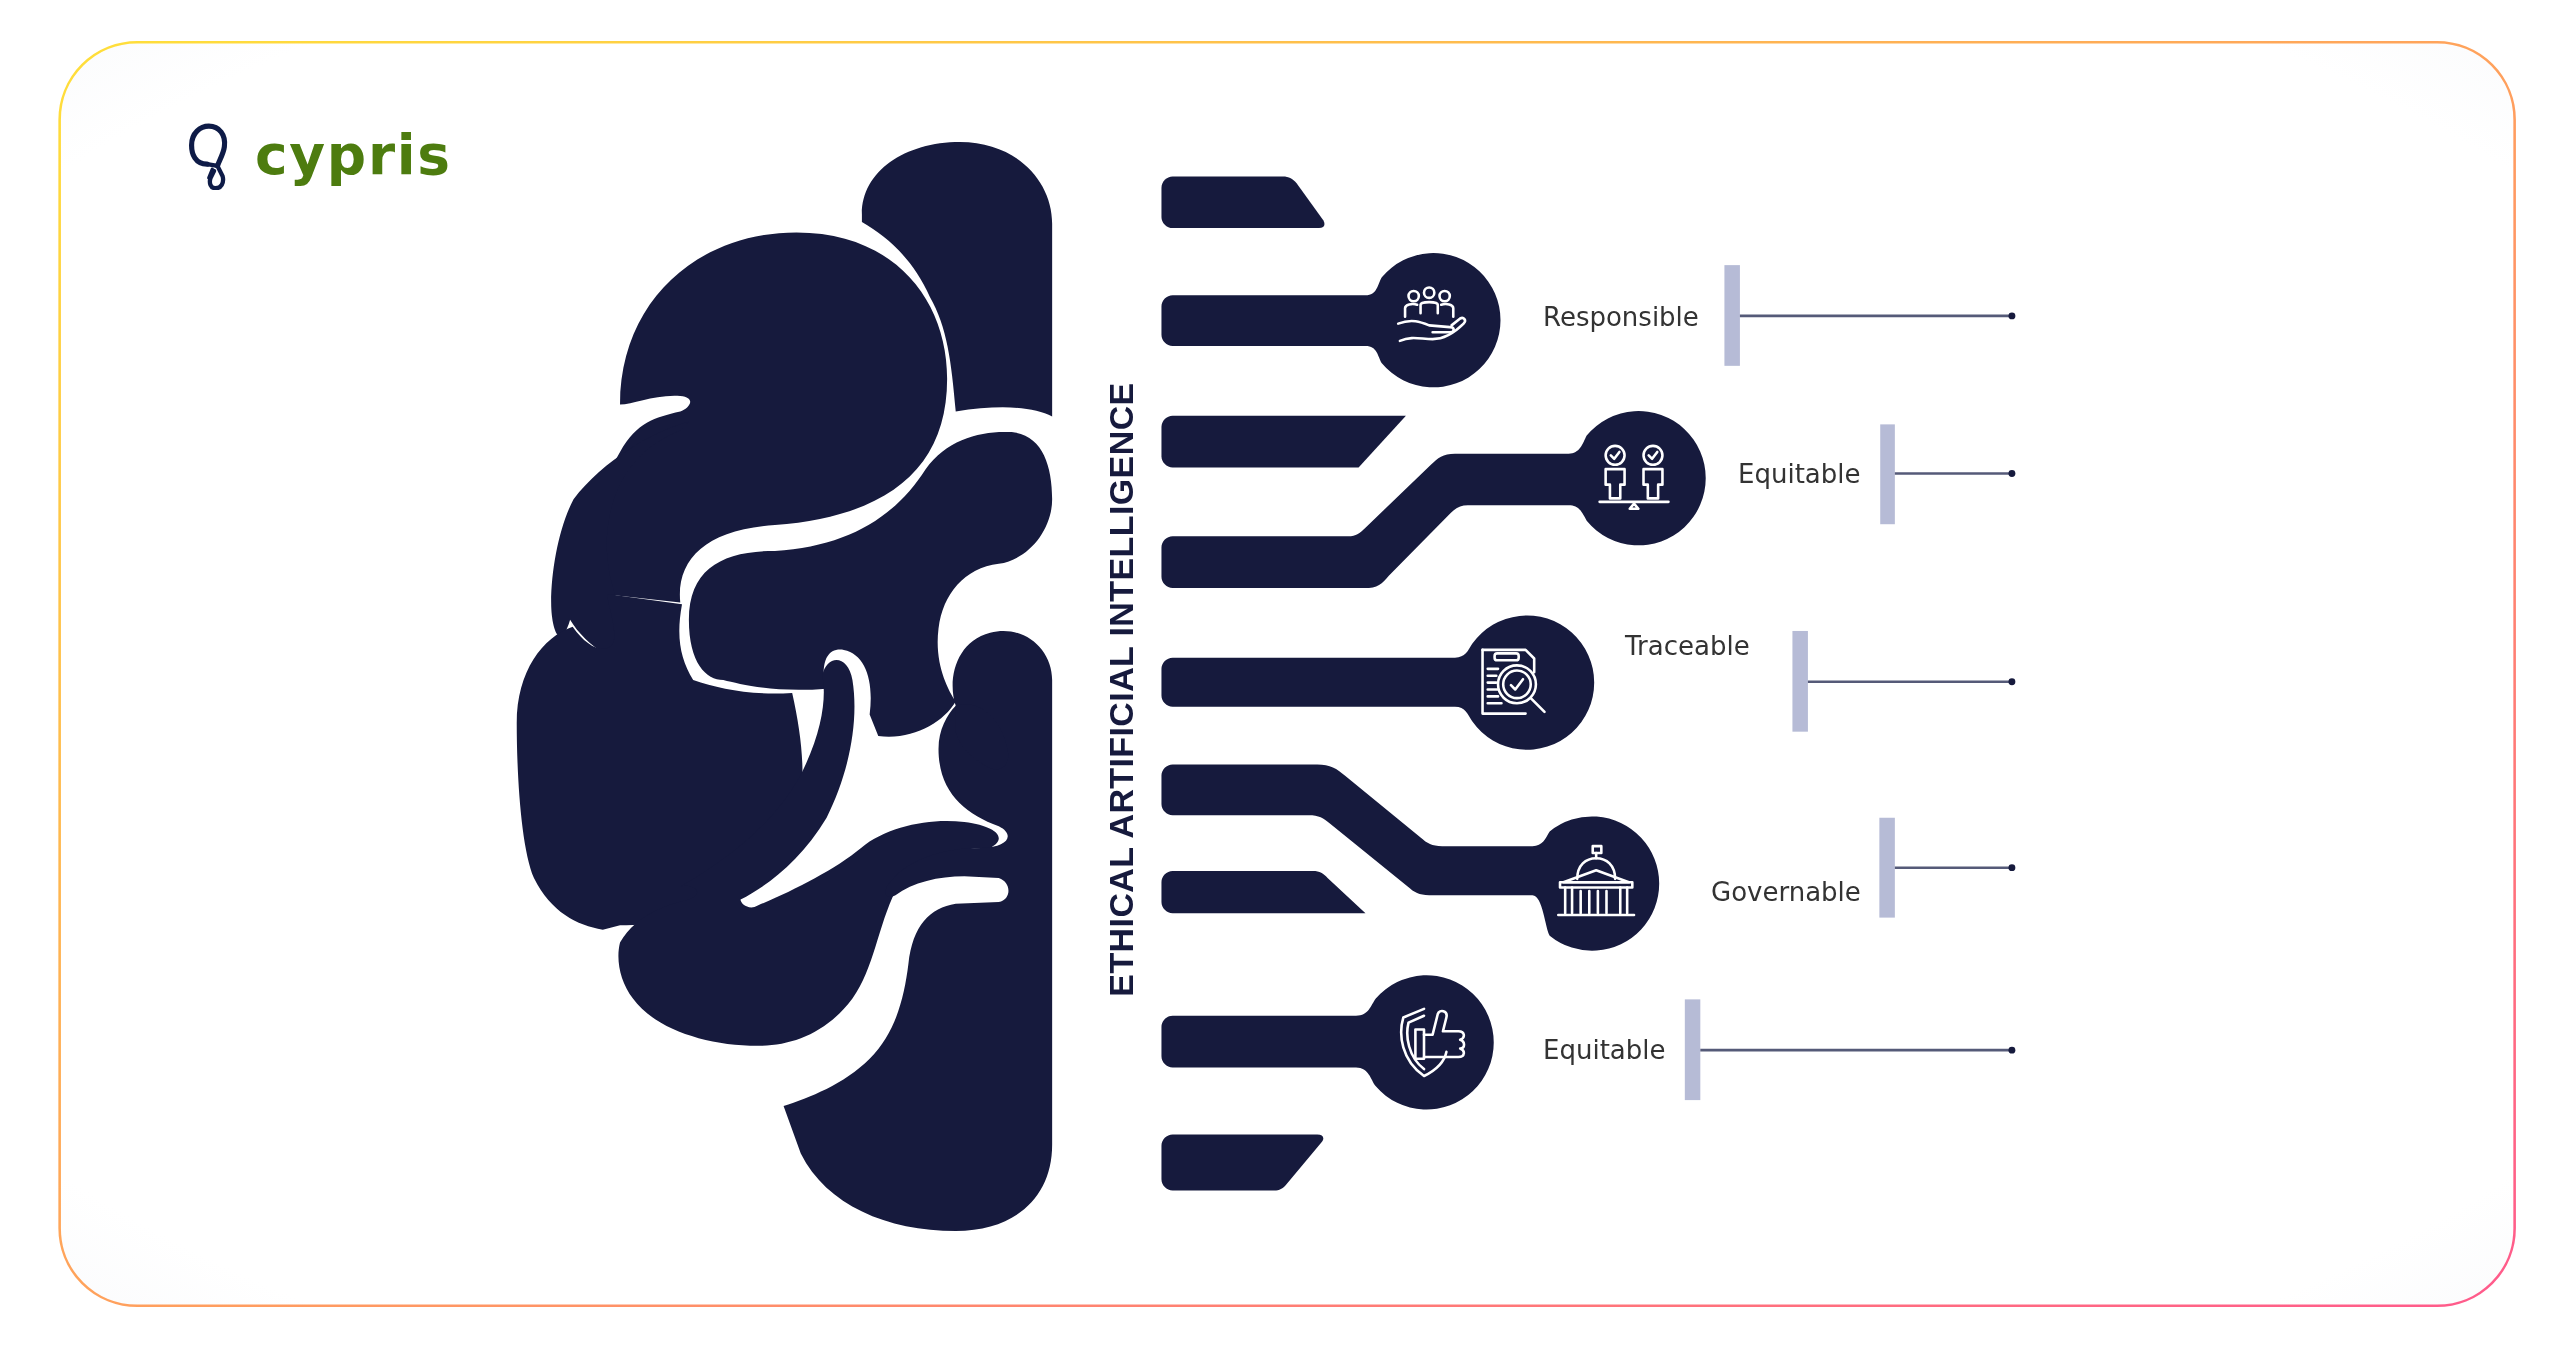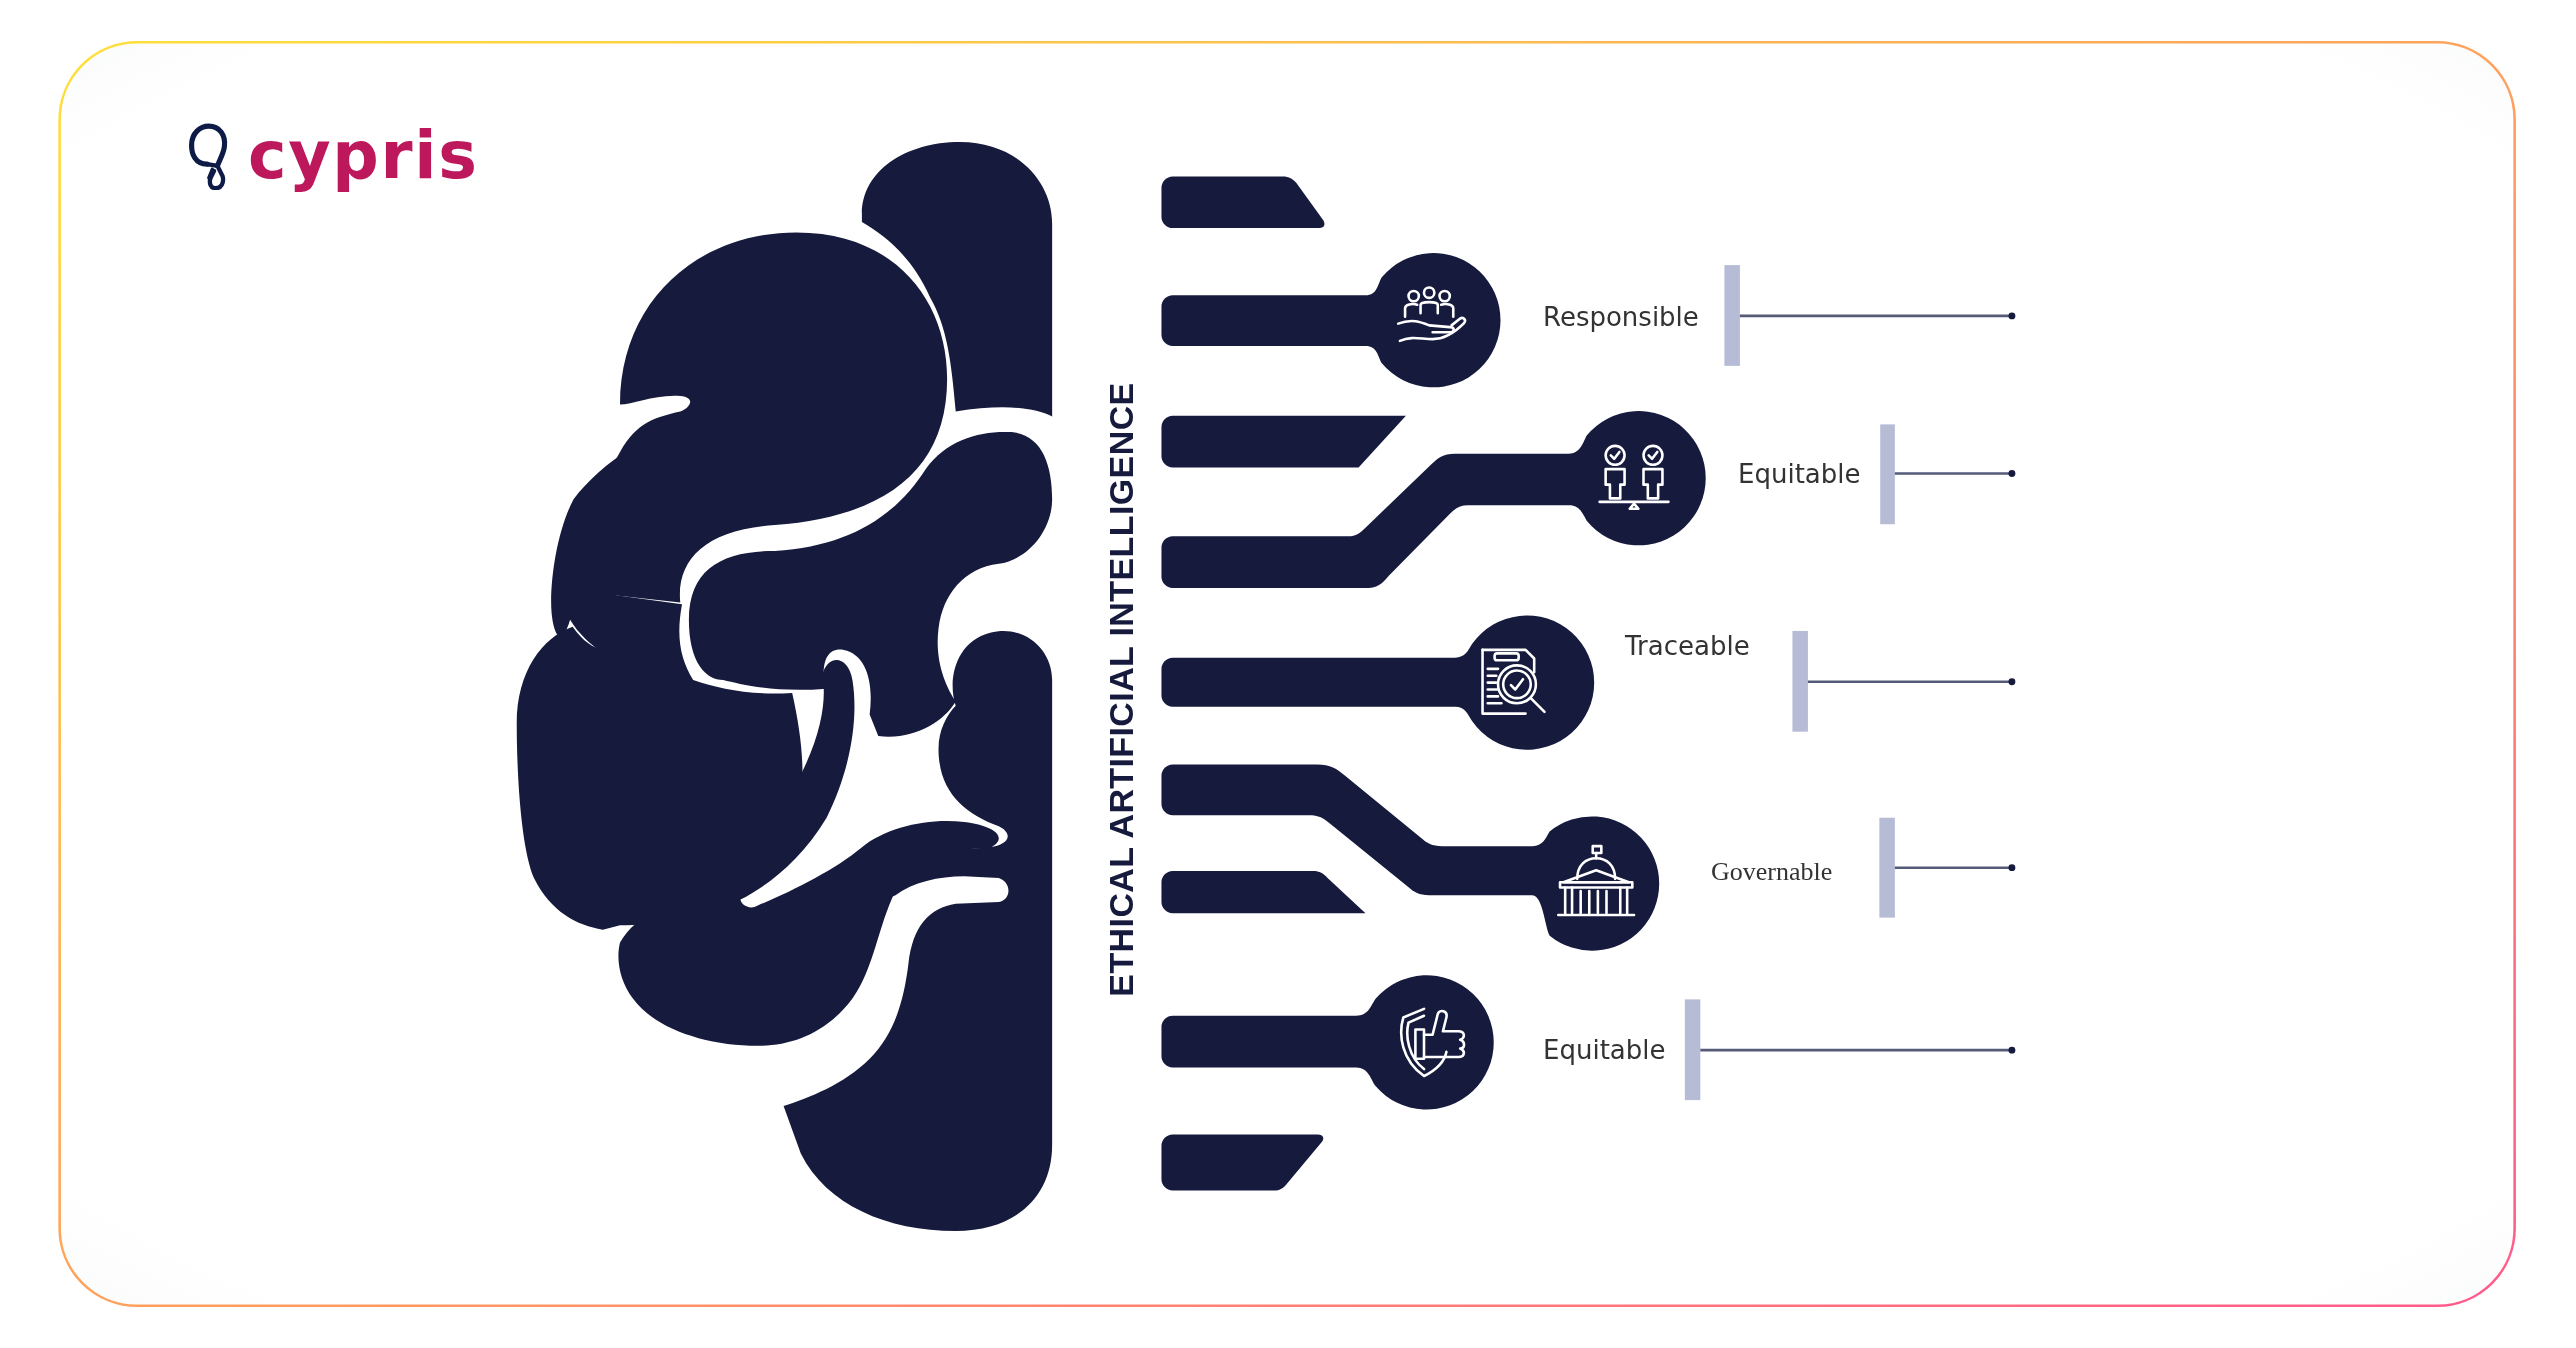--- a/index.html
+++ b/index.html
@@ -1,22 +1,22 @@
 <!DOCTYPE html>
 <html style="font-size:13.8px"><head>
   <meta charset="utf-8">
   <style>
     html, body { margin: 0; padding: 0; background: #ffffff; }
     body { width: 2576px; height: 1348px; position: relative; overflow: hidden;
            font-family: "Liberation Sans", sans-serif; }
     .stage { position: absolute; left: 0; top: 0; width: 2576px; height: 1348px; }
     .card-svg { position: absolute; left: 0; top: 0; }
     .logo { position: absolute; left: 188px; top: 112px; height: 86px; display: flex; align-items: center; }
-    .logo-text { font-family: "DejaVu Sans", sans-serif; font-weight: bold; font-size: 65px;
-                 color: #be185d; letter-spacing: 1.7px; margin-left: 8px; line-height: 1; }
+    .logo-text { font-family: "DejaVu Sans", sans-serif; font-weight: bold; font-size: 55px;
+                 color: #4d7c0f; letter-spacing: 1.7px; margin-left: 15px; line-height: 1; }
     .vtitle { position: absolute; left: 1087px; top: 379px; width: 69px; height: 620px;
               display: flex; align-items: center; justify-content: center; }
     .vtitle span { display: block; transform: rotate(-90deg); white-space: nowrap;
                    font-family: "Liberation Sans", sans-serif; font-weight: bold;
                    font-size: 34px; color: #161a3d; letter-spacing: 0.4px; }
     .label { position: absolute; font-family: "DejaVu Sans", sans-serif; font-size: 26px;
              color: #333; line-height: 31px; transform: translateY(-50%); white-space: nowrap; }
   </style>
 </head>
 <body>
@@ -164,17 +164,17 @@
     <span class="logo-text">cypris</span>
   </div>
 
   <div class="vtitle">
     <span>ETHICAL ARTIFICIAL INTELLIGENCE</span>
   </div>
 
   <div class="label" style="left:1543px; top:317px;text-align:right;">Responsible</div>
   <div class="label" style="left:1738px; top:474px;">Equitable</div>
   <div class="label" style="left:1625px; top:646px;">Traceable</div>
-  <div class="label" style="left:1711px; top:871px;font-family:Liberation Serif, serif;">Governable</div>
+  <div class="label" style="left:1711px; top:892px;">Governable</div>
   <div class="label" style="left:1543px; top:1050px;">Equitable</div>
 
 </div>
 
 
 </body></html>

